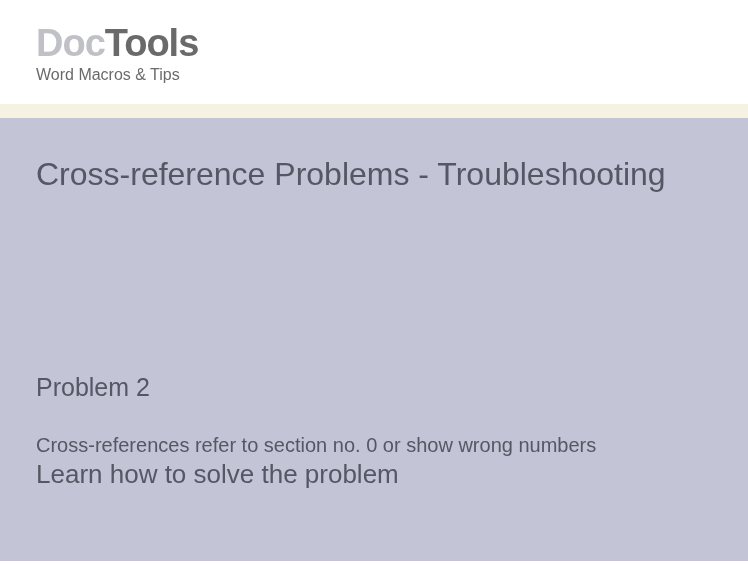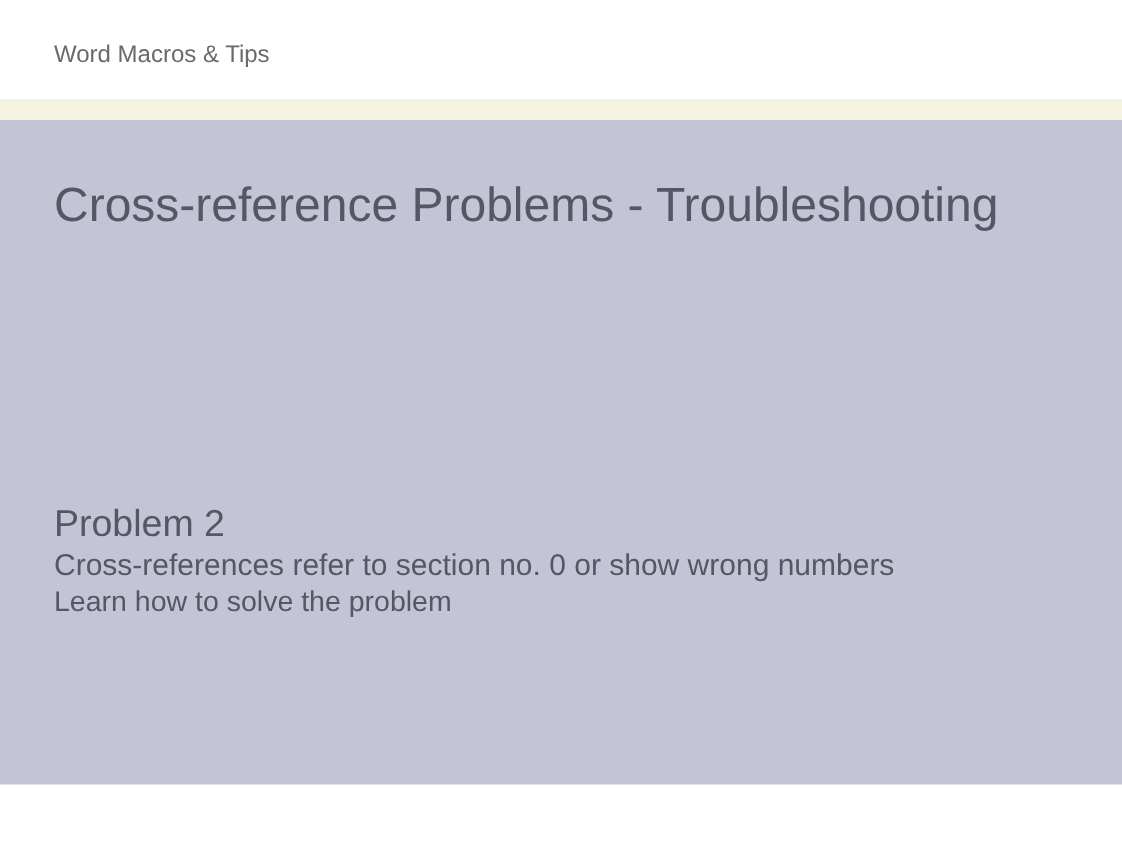--- a/index.html
+++ b/index.html
@@ -65,38 +65,42 @@
     .main-title {
       font-size: 32px;
       color: #565764;
       font-weight: normal;
       margin-bottom: 180px;
     }
     .problem-heading {
       font-size: 25px;
       color: #565764;
       font-weight: normal;
+      margin-bottom: 30px;
     }
     .problem-desc {
       font-size: 20px;
       color: #565764;
       font-weight: normal;
       line-height: 1.35;
     }
     .learn-line {
-      font-size: 19px;
+      font-size: 26px;
       color: #565764;
       font-weight: normal;
     }
   </style>
 </head>
 <body>
 
 <div class="header">
   <div class="logo-area">
+    <div class="logo-text">
+      <span class="logo-doc">Doc</span><span class="logo-tools">Tools</span>
+    </div>
     <div class="tagline">Word Macros &amp; Tips</div>
   </div>
 </div>
 
 <div class="divider"></div>
 
 <div class="content">
   <div class="main-title">Cross-reference Problems - Troubleshooting</div>
   <div class="problem-heading">Problem 2</div>
   <div>

